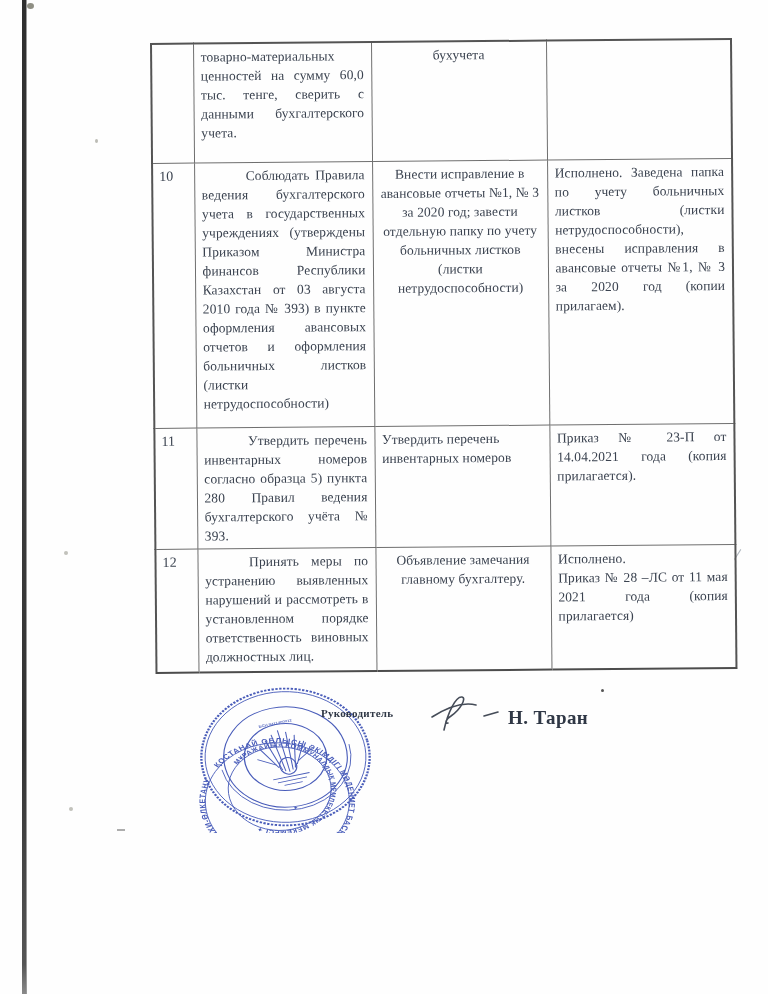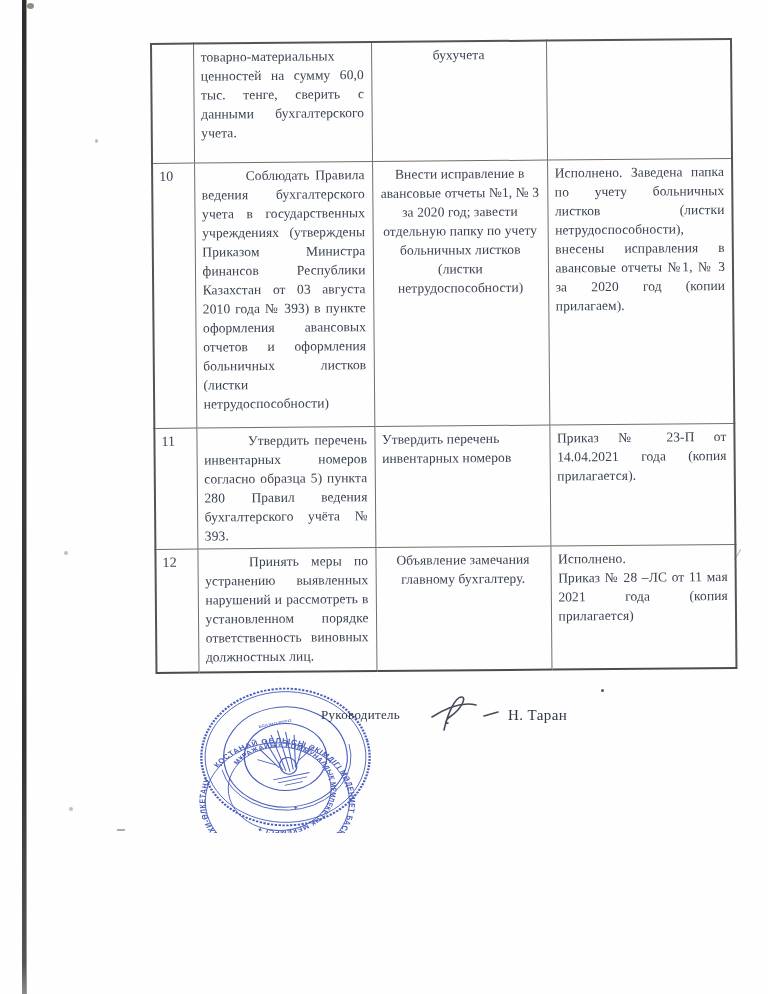--- a/index.html
+++ b/index.html
@@ -37,25 +37,25 @@
   td.c-dir .para-indent{text-indent:44px;}
   td.c-meas{text-align:center;}
   td.c-meas.left{text-align:left;}
   td.c-res{text-align:justify;text-justify:inter-word;}
   td .prewrap{white-space:pre-line;}
 
   
   .sig-row{position:absolute;left:0;top:0;width:768px;height:0;}
   .role-label{
     position:absolute;left:321px;top:707px;
-    font-weight:normal;font-size:13px;color:#2f3745;z-index:3;letter-spacing:.3px;
+    font-weight:bold;font-size:11px;color:#2f3745;z-index:3;letter-spacing:.3px;
   }
   .sig-name{
     position:absolute;left:508px;top:707px;
-    font-weight:normal;font-size:15px;color:#2f3745;z-index:3;letter-spacing:.4px;
+    font-weight:bold;font-size:19px;color:#2f3745;z-index:3;letter-spacing:.4px;
   }
   .sig-stroke{position:absolute;left:420px;top:690px;z-index:3;}
   .sig-dot{position:absolute;left:601px;top:689px;width:3px;height:3px;background:#555;border-radius:50%;}
 
   
   .stamp{
     position:absolute;left:192px;top:681px;width:187px;height:152px;z-index:2;
     opacity:.92;
   }
 </style>

